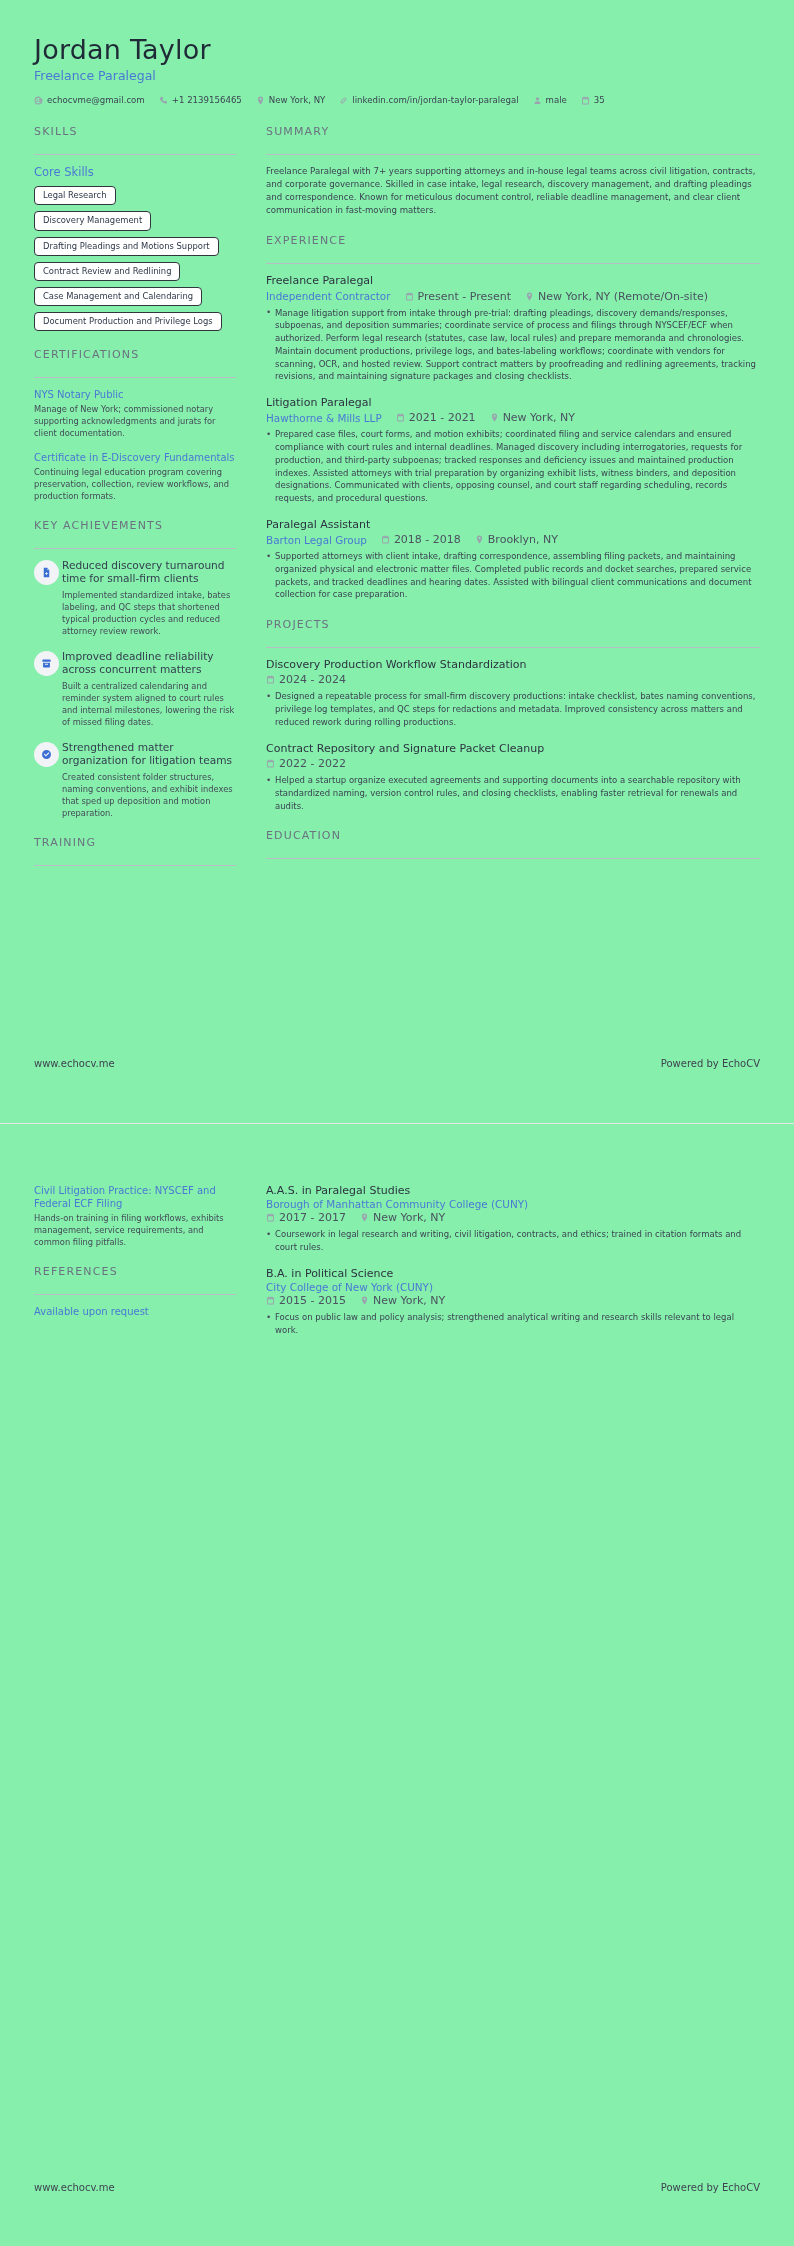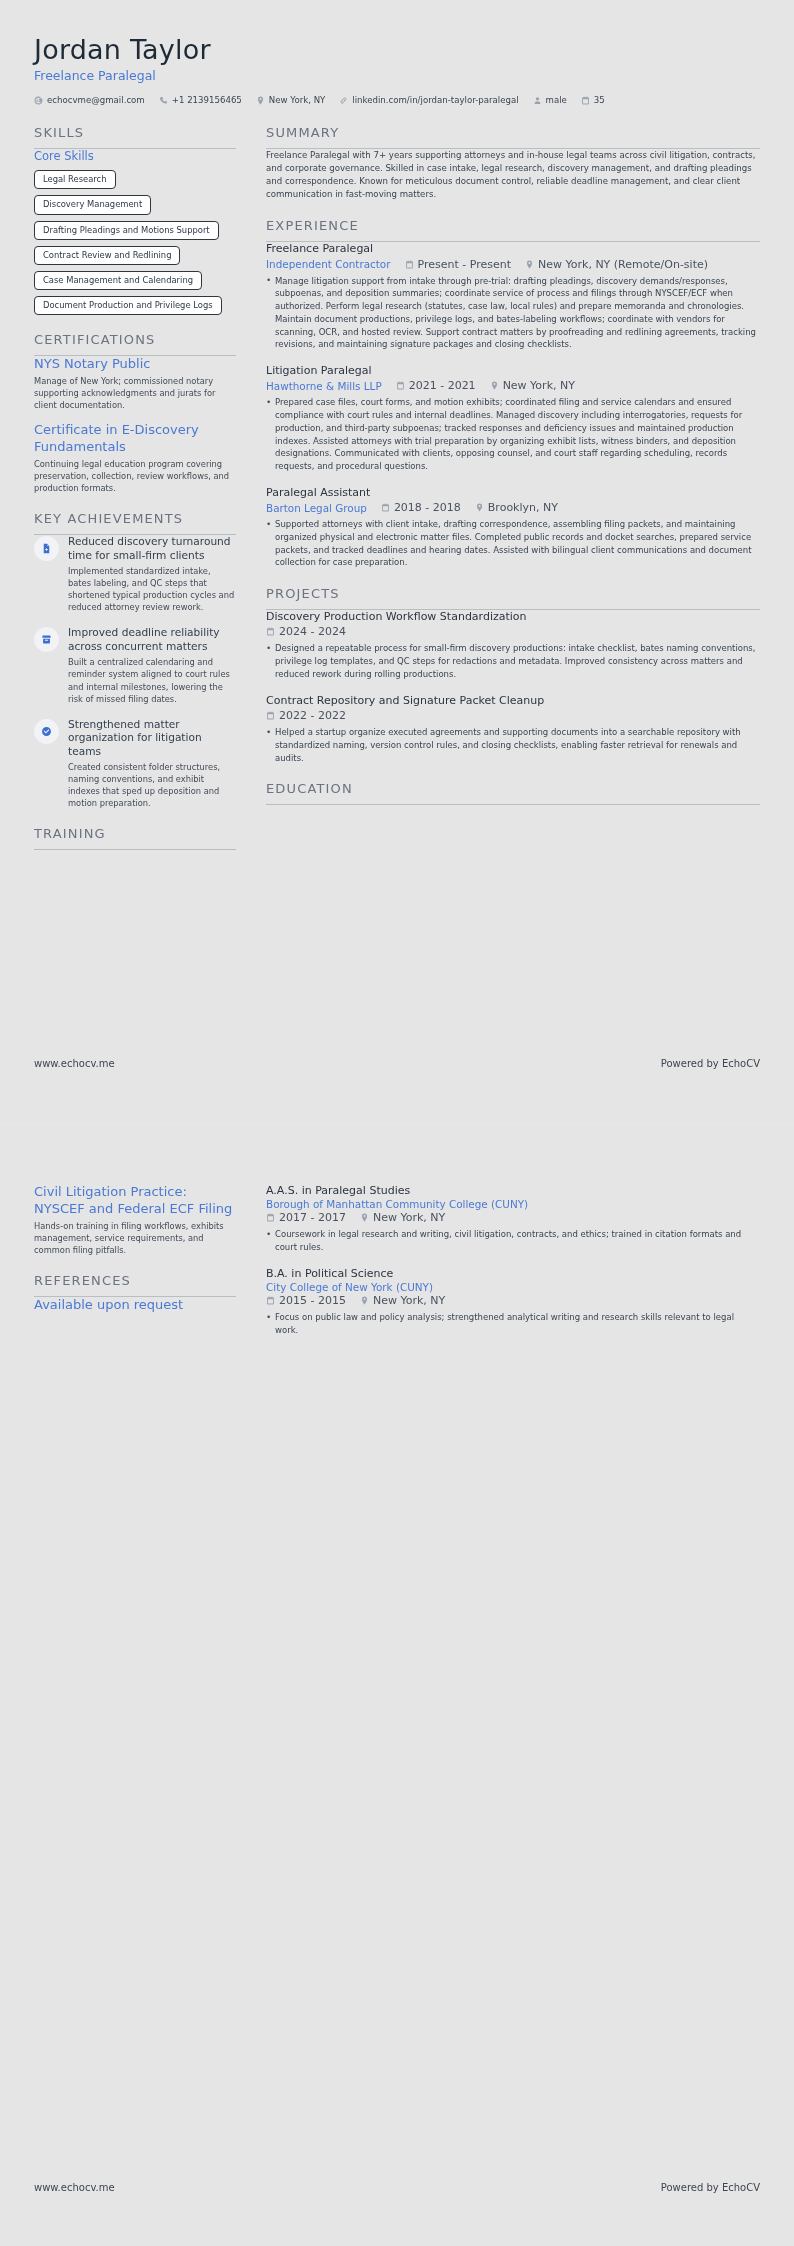--- a/index.html
+++ b/index.html
@@ -6,21 +6,21 @@
   html, body {
     width: 794px;
     background: #ffffff;
     font-family: "DejaVu Sans", "Liberation Sans", sans-serif;
     color: #2d3748;
   }
   .page {
     position: relative;
     width: 794px;
     min-height: 1123px;
-    background: #e5e5e5;
+    background: #86efac;
     padding: 34px 34px 0 34px;
   }
   .page + .page { border-top: 1px solid #e8e8e8; }
 
   
   .hdr { padding: 0 0 6px 0; }
   .hdr-name {
     font-size: 27px;
     font-weight: 400;
     letter-spacing: .2px;
@@ -57,27 +57,28 @@
     align-items: flex-start;
     gap: 30px;
     margin-top: 14px;
   }
   .col-left  { width: 202px; flex: none; }
   .col-right { flex: 1 1 auto; min-width: 0; }
 
   
   .sec { margin-bottom: 17px; }
   .sec-h {
-    font-size: 13px;
+    font-size: 11px;
     letter-spacing: 1.15px;
     color: #6b7280;
     font-weight: 400;
     text-transform: uppercase;
-    padding-bottom: 8px;
+    padding-bottom: 16px;
     border-bottom: 1.6px solid #b9bec5;
+    margin-bottom: 10px;
   }
 
   
   .skill-group-title {
     font-size: 11.5px;
     color: #4a79d4;
     margin-bottom: 7px;
   }
   .chips { display: flex; flex-direction: column; gap: 6px; align-items: flex-start; }
   .chip {
@@ -86,33 +87,33 @@
     padding: 4px 8px;
     font-size: 8.4px;
     color: #2d3748;
     line-height: 1.1;
     background: #fff;
   }
 
   
   .lentry { margin-bottom: 11px; }
   .lentry-title {
-    font-size: 13px;
+    font-size: 10px;
     color: #4a79d4;
     line-height: 1.3;
     margin-bottom: 2px;
   }
   .lentry-desc {
     font-size: 8.3px;
     color: #434b57;
     line-height: 1.45;
   }
 
   
-  .ach { display: flex; gap: 9px; margin-bottom: 13px; align-items: flex-start; }
+  .ach { display: flex; gap: 3px; margin-bottom: 13px; align-items: flex-start; }
   .ach-ico {
     width: 25px; height: 25px; flex: none;
     border-radius: 50%;
     background: #f1f3f6;
     display: flex; align-items: center; justify-content: center;
     margin-top: 1px;
   }
   .ach-body { flex: 1 1 auto; min-width: 0; }
   .ach-title {
     font-size: 10.6px;

